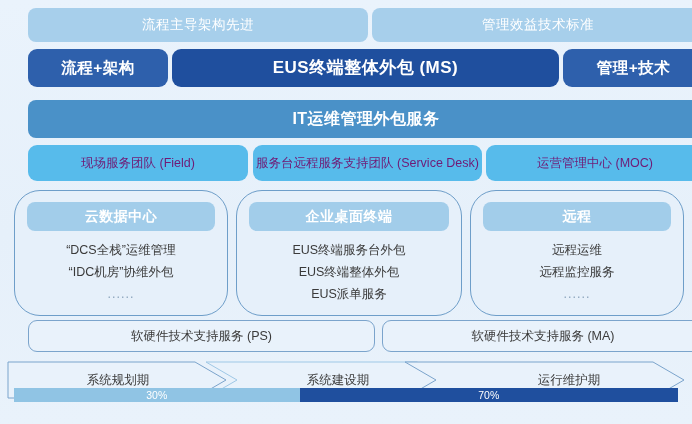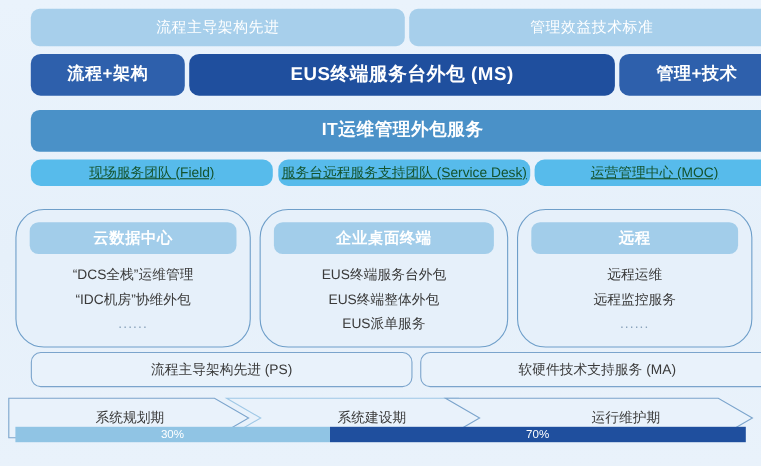--- a/index.html
+++ b/index.html
@@ -77,27 +77,26 @@
     border-radius: 8px;
     background: #4a91c8;
     color: #ffffff;
     font-weight: bold;
     font-size: 16px;
     letter-spacing: 0.5px;
   }
 
   
   .row-team {
-    height: 24px;
+    height: 36px;
     top: 145px;
     border-radius: 9px;
     background: #57bbeb;
-    color: #14532d;
+    color: #701a75;
     font-size: 12.5px;
-    text-decoration: underline;
   }
   .team-1 { left: 8px;   width: 220px; }
   .team-2 { left: 233px; width: 229px; }
   .team-3 { left: 466px; width: 218px; }
 
   
   .col-panel {
     position: absolute;
     top: 190px;
     height: 126px;
@@ -222,21 +221,21 @@
     <span>流程主导架构先进</span>
   </div>
   <div class="pill row-theme theme-2">
     <span>管理效益技术标准</span>
   </div>
 
   <div class="pill row-ms ms-side ms-left">
     <span>流程+架构</span>
   </div>
   <div class="pill row-ms ms-center ms-mid">
-    <span>EUS终端服务台外包 (MS)</span>
+    <span>EUS终端整体外包 (MS)</span>
   </div>
   <div class="pill row-ms ms-side ms-right">
     <span>管理+技术</span>
   </div>
 
   <div class="pill row-banner">
     <span>IT运维管理外包服务</span>
   </div>
 
   <div class="pill row-team team-1">
@@ -270,21 +269,21 @@
   <div class="col-panel col-3">
     <div class="col-head">远程</div>
     <div class="col-body">
       <div class="col-line">远程运维</div>
       <div class="col-line">远程监控服务</div>
       <div class="col-line ellipsis">......</div>
     </div>
   </div>
 
   <div class="pill row-support sup-1">
-    <span>流程主导架构先进 (PS)</span>
+    <span>软硬件技术支持服务 (PS)</span>
   </div>
   <div class="pill row-support sup-2">
     <span>软硬件技术支持服务 (MA)</span>
   </div>
 
   <div class="phase-wrap">
     <svg class="phase-svg" width="692" height="40" viewBox="0 0 692 40">
       <polygon points="8,2 195,2 226,20 195,38 8,38" fill="#e9f2fb" stroke="#7ba4cc" stroke-width="1"></polygon>
       <polygon points="206,2 417,2 449,20 417,38 206,38 237,20" fill="#e9f2fb" stroke="#9fc8e6" stroke-width="1"></polygon>
       <polygon points="405,2 653,2 684,20 653,38 405,38 436,20" fill="#e9f2fb" stroke="#7ba4cc" stroke-width="1"></polygon>

